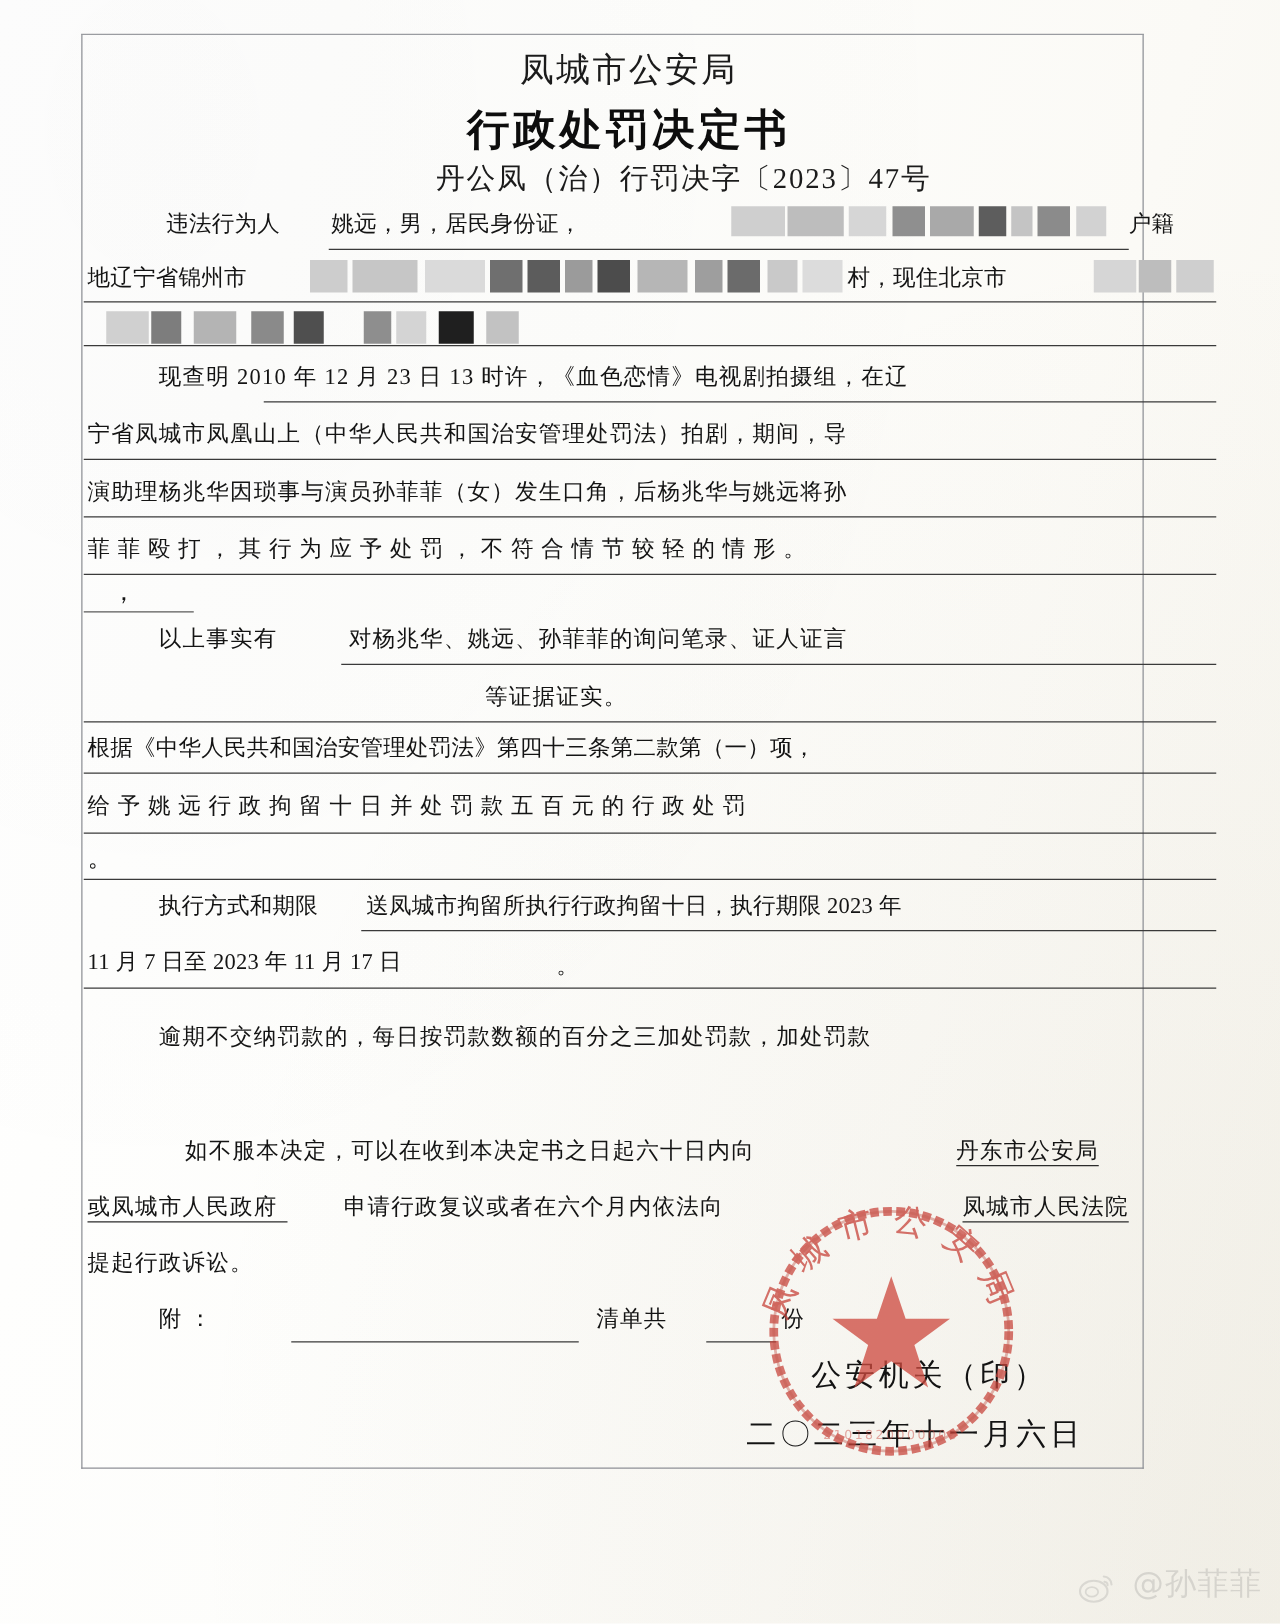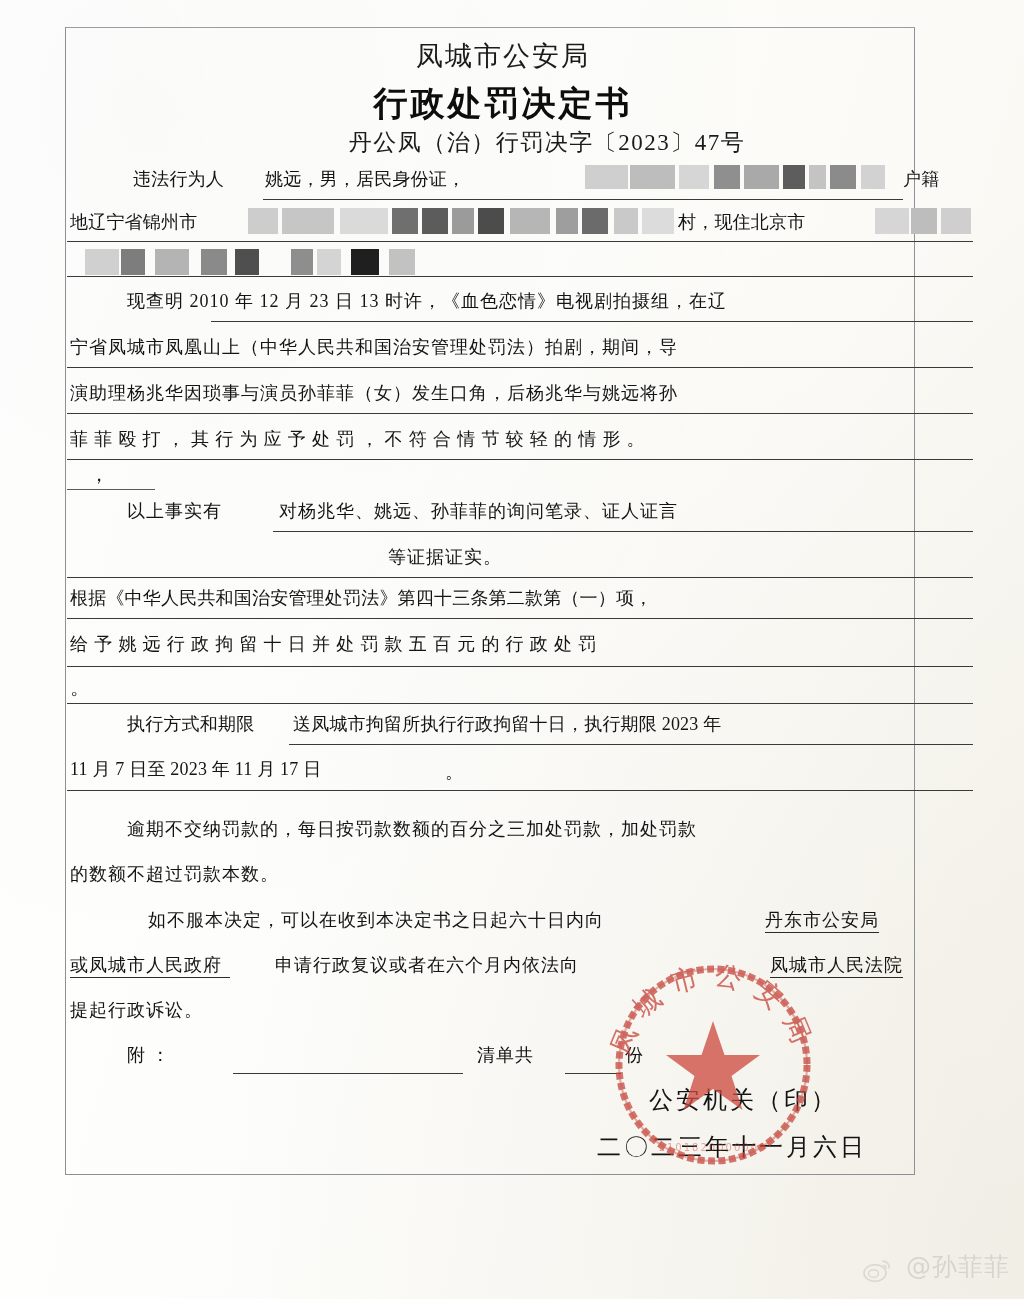--- a/index.html
+++ b/index.html
@@ -254,21 +254,20 @@
 
   <div class="ln" style="left:62px; top:688px;">执行方式和期限</div>
   <div class="ln" style="left:228px; top:688px;">送凤城市拘留所执行行政拘留十日，执行期限 2023 年</div>
   <div class="rule" style="left:224px; top:717px; width:684px;"></div>
 
   <div class="ln" style="left:5px; top:733px;">11 月 7 日至 2023 年 11 月 17 日</div>
   <div class="ln" style="left:380px; top:736px;">。</div>
   <div class="rule" style="left:2px; top:763px; width:906px;"></div>
 
   <div class="ln jfy" style="left:62px; top:793px;">逾期不交纳罚款的，每日按罚款数额的百分之三加处罚款，加处罚款</div>
-  <div class="ln jfy" style="left:5px; top:838px;">的数额不超过罚款本数。</div>
 
   <div class="ln jfy" style="left:62px; top:884px;margin-left:21px;">如不服本决定，可以在收到本决定书之日起六十日内向</div>
   <div class="ln jfy u" style="left:700px; top:884px;">丹东市公安局</div>
 
   <div class="ln jfy u" style="left:5px; top:929px; padding-right:8px;">或凤城市人民政府</div>
   <div class="ln jfy" style="left:210px; top:929px;">申请行政复议或者在六个月内依法向</div>
   <div class="ln jfy u" style="left:705px; top:929px;">凤城市人民法院</div>
 
   <div class="ln jfy" style="left:5px; top:974px;">提起行政诉讼。</div>
 

